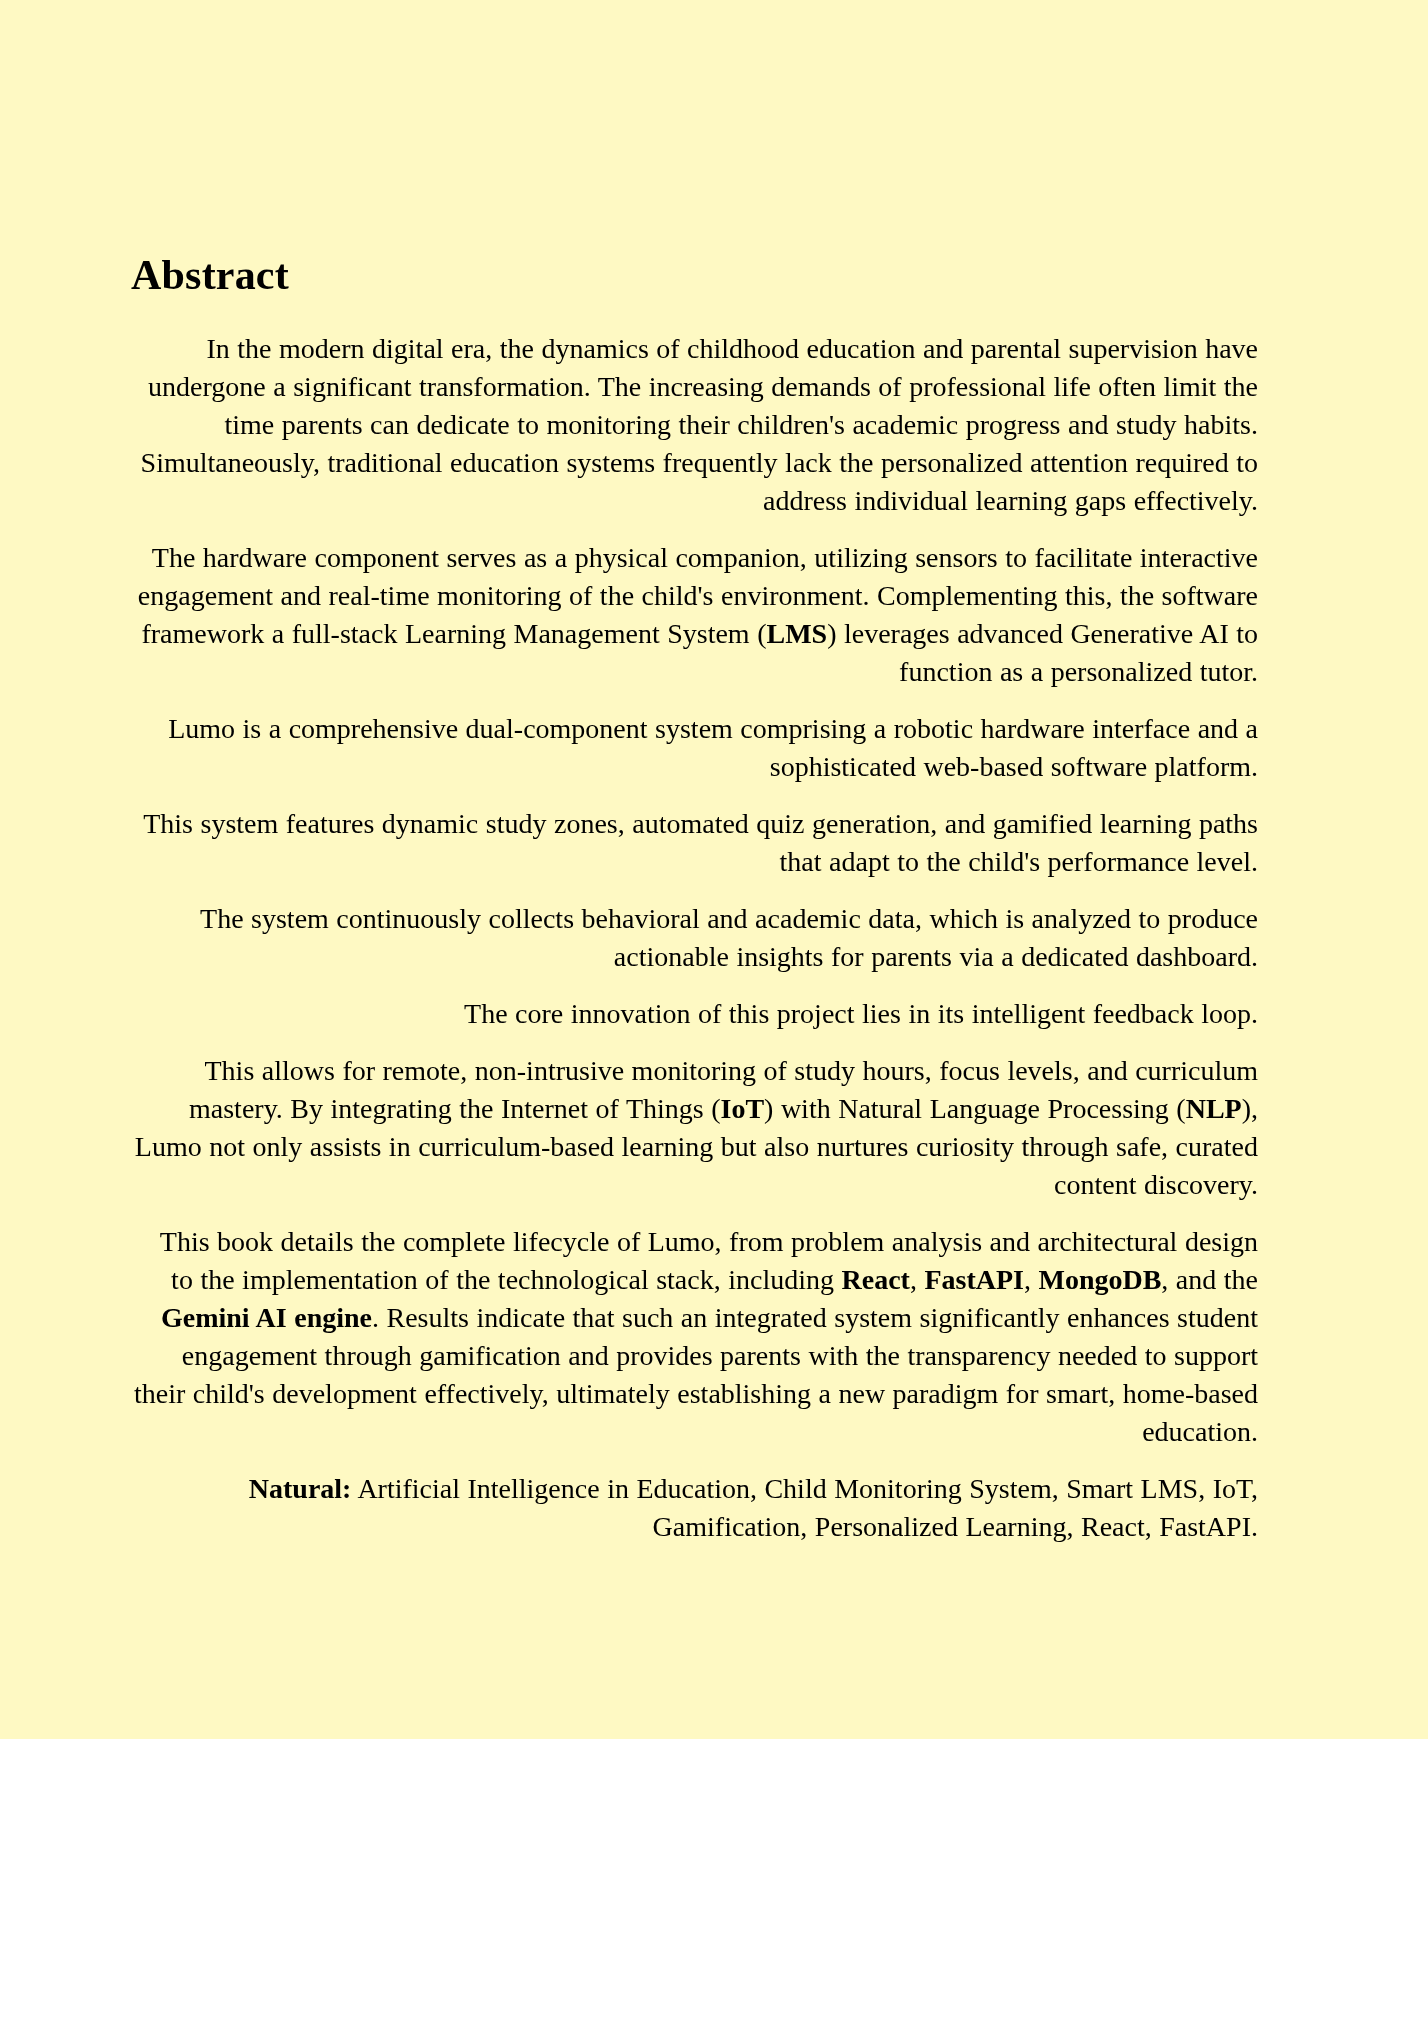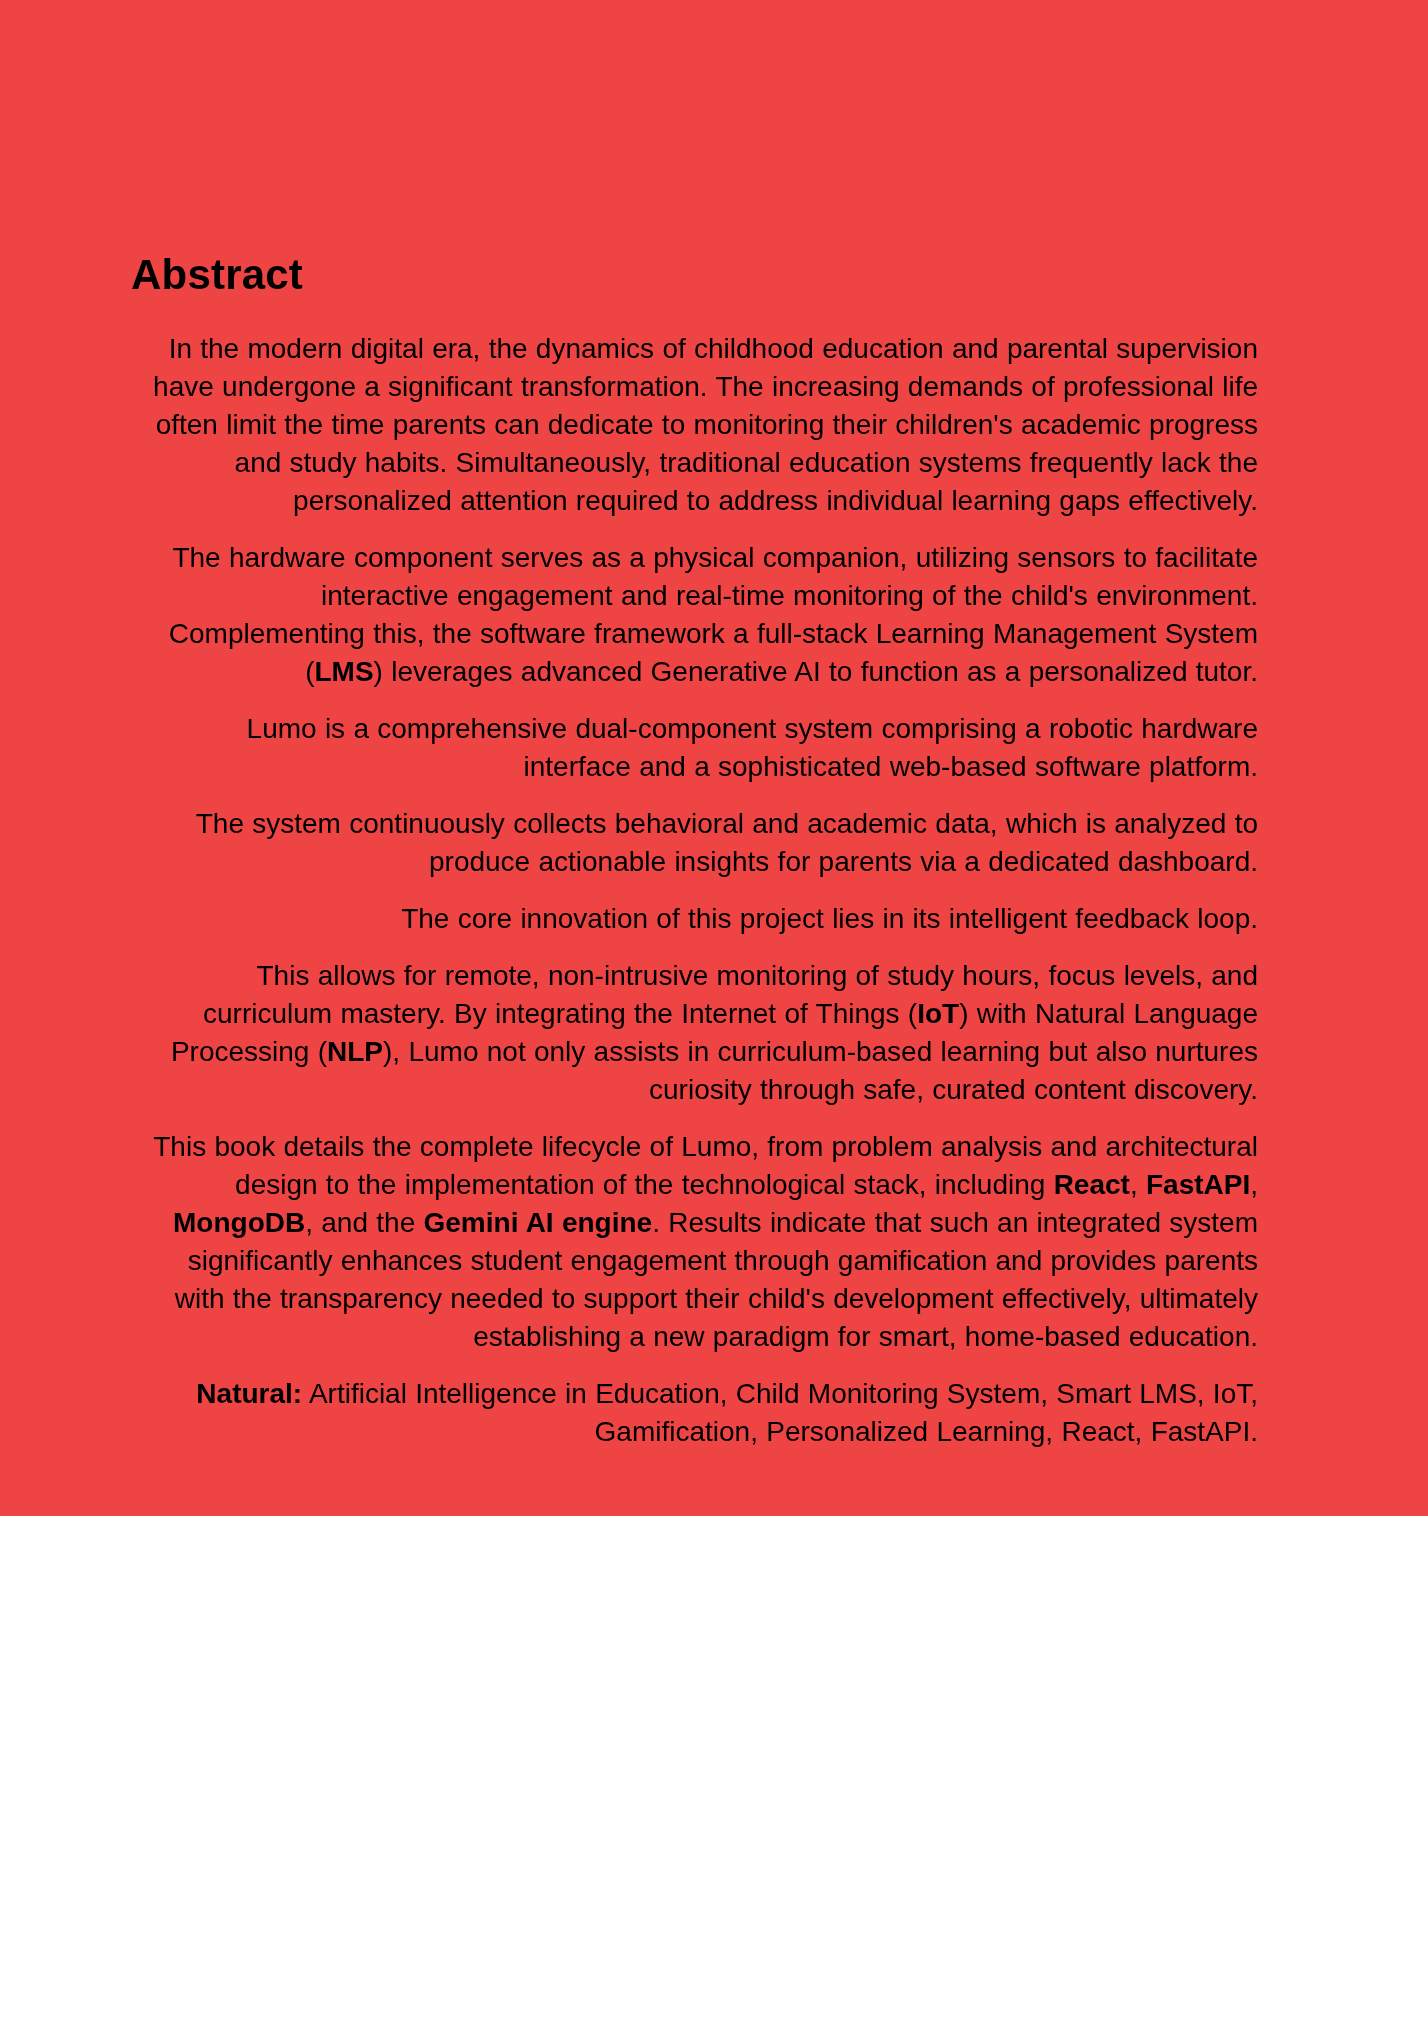--- a/index.html
+++ b/index.html
@@ -3,24 +3,24 @@
 <meta charset="utf-8">
 <style>
   html, body {
     margin: 0;
     padding: 0;
     background: #ffffff;
   }
   .page {
     position: relative;
     width: 1428px;
-    height: 1516px;
-    background: #ef4444;
+    height: 1739px;
+    background: #fef9c3;
     overflow: hidden;
-    font-family: Liberation Sans, sans-serif;
+    font-family: Liberation Serif, serif;
     color: #000000;
   }
   .content {
     position: absolute;
     top: 0;
     left: 0;
     box-sizing: border-box;
     width: 100%;
     padding: 250px 170px 0 131px;
   }
@@ -45,20 +45,21 @@
 </head>
 <body>
 
 <div class="page">
   <div class="content">
     <h1 class="doc-title">Abstract</h1>
     <div class="paragraphs">
         <p><span>In the modern digital era, the dynamics of childhood education and parental supervision have undergone a significant transformation. The increasing demands of professional life often limit the time parents can dedicate to monitoring their children's academic progress and study habits. Simultaneously, traditional education systems frequently lack the personalized attention required to address individual learning gaps effectively.</span></p>
         <p><span>The hardware component serves as a physical companion, utilizing sensors to facilitate interactive engagement and real-time monitoring of the child's environment. Complementing this, the software framework a full-stack Learning Management System (</span><span class="bold">LMS</span><span>) leverages advanced Generative AI to function as a personalized tutor.</span></p>
         <p><span>Lumo is a comprehensive dual-component system comprising a robotic hardware interface and a sophisticated web-based software platform.</span></p>
+        <p><span>This system features dynamic study zones, automated quiz generation, and gamified learning paths that adapt to the child's performance level.</span></p>
         <p><span>The system continuously collects behavioral and academic data, which is analyzed to produce actionable insights for parents via a dedicated dashboard.</span></p>
         <p><span>The core innovation of this project lies in its intelligent feedback loop.</span></p>
         <p><span>This allows for remote, non-intrusive monitoring of study hours, focus levels, and curriculum mastery. By integrating the Internet of Things (</span><span class="bold">IoT</span><span>) with Natural Language Processing (</span><span class="bold">NLP</span><span>), Lumo not only assists in curriculum-based learning but also nurtures curiosity through safe, curated content discovery.</span></p>
         <p><span>This book details the complete lifecycle of Lumo, from problem analysis and architectural design to the implementation of the technological stack, including </span><span class="bold">React</span><span>, </span><span class="bold">FastAPI</span><span>, </span><span class="bold">MongoDB</span><span>, and the </span><span class="bold">Gemini AI engine</span><span>. Results indicate that such an integrated system significantly enhances student engagement through gamification and provides parents with the transparency needed to support their child's development effectively, ultimately establishing a new paradigm for smart, home-based education.</span></p>
         <p><span class="bold">Natural:</span><span> Artificial Intelligence in Education, Child Monitoring System, Smart LMS, IoT, Gamification, Personalized Learning, React, FastAPI.</span></p>
       </div>
   </div>
 </div>
 
 </body></html>

